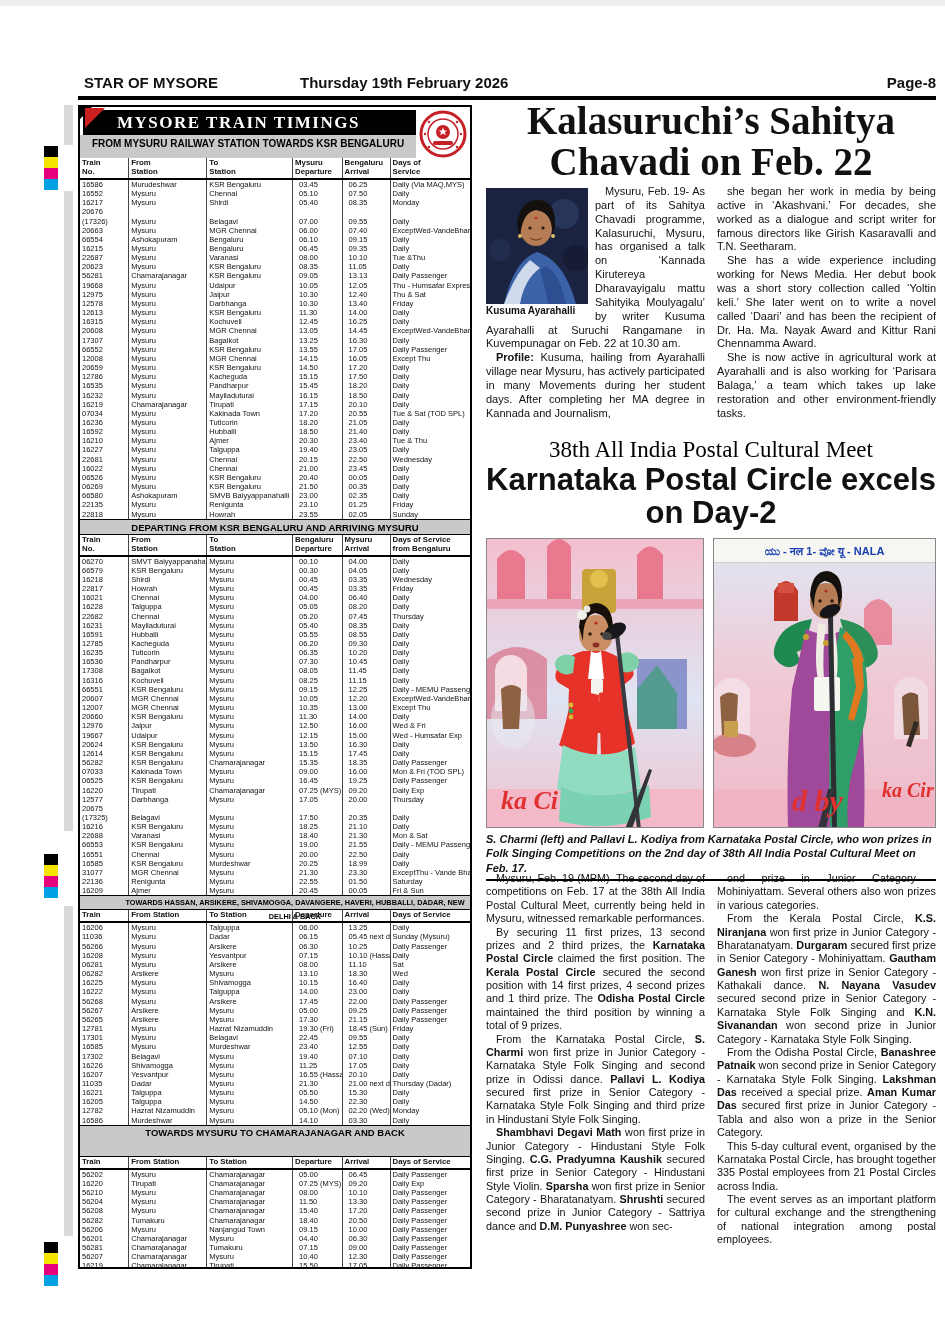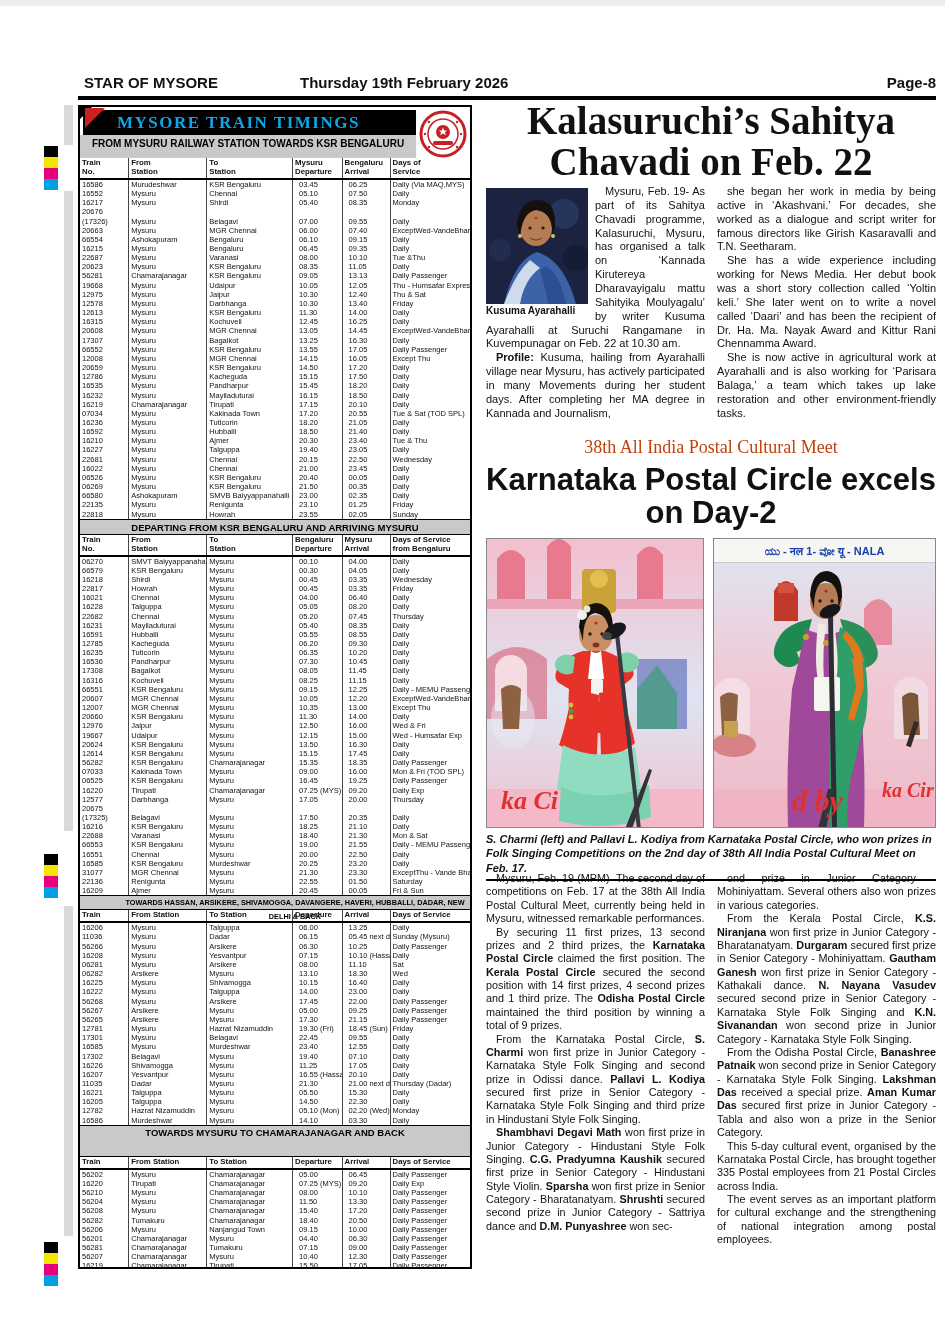--- a/index.html
+++ b/index.html
@@ -14,21 +14,21 @@
   
   .mast { position:absolute; left:78px; top:68px; width:858px; height:20px; font-weight:bold; font-size:15px; }
   .mast .m-title { position:absolute; left:6px; top:0; }
   .mast .m-date  { position:absolute; left:222px; top:0; }
   .mast .m-page  { position:absolute; right:0; top:0; }
   .mast-rule { position:absolute; left:78px; top:90px; width:858px; height:4px; background:#000; }
 
   
   .train-box { position:absolute; left:78px; top:99px; width:394px; height:1164px; border:2px solid #000; background:#fff; overflow:hidden; }
   .tb-title { position:relative; height:25px; background:#000; margin:3px 54px 0 3px; }
-  .tb-title .tb-text { color:#0ea5e9; font-family:"Liberation Serif", serif; font-weight:bold; font-size:17px; letter-spacing:1.5px; line-height:25px; padding-left:34px; }
+  .tb-title .tb-text { color:#ffffff; font-family:"Liberation Serif", serif; font-weight:bold; font-size:17px; letter-spacing:1.5px; line-height:25px; padding-left:34px; }
   .tb-redtri { position:absolute; left:2px; top:-2px; width:0; height:0; border-top:20px solid #cc1f1f; border-right:20px solid transparent; }
   .tb-blacktri { position:absolute; left:-4px; top:-4px; width:0; height:0; border-top:14px solid #000; border-right:14px solid transparent; }
   .emblem { position:absolute; right:3px; top:3px; width:48px; height:48px; }
   .sec-bar { background:#c9c9c9; font-weight:bold; text-align:center; color:#000; border-top:1px solid #000; border-bottom:1px solid #000; }
   .bar1 { font-size:10px; line-height:17px; height:23px; margin-right:54px; border:none; }
   .bar2 { font-size:9.5px; line-height:15px; height:16px; }
   .bar3 { font-size:7.3px; line-height:14px; height:15px;padding-left:40px; }
   .bar4 { font-size:9.5px; line-height:14px; height:32px; }
   table.tt { width:100%; border-collapse:collapse; table-layout:fixed; }
   table.tt th { font-size:7.8px; line-height:1.15; text-align:left; vertical-align:top; padding:1px 2px; border-bottom:2px solid #000; white-space:pre-line; }
@@ -42,21 +42,21 @@
   
   .rcol { position:absolute; left:486px; top:95px; width:450px; }
   .headline1 { position:absolute; left:0; top:0; width:450px; text-align:center; font-family:"Liberation Serif", serif; font-weight:bold; font-size:39px; line-height:1.05; }
   .art { position:absolute; display:flex; gap:12px; }
   .art .colm { width:219px; text-align:justify; font-size:11px; line-height:1.26; }
   .art .colm p { text-indent:10px; margin:0; }
   .art1 { left:0; top:84px; width:450px; height:252px; overflow:hidden; }
   .kusuma-block { float:left; width:102px; margin:3px 7px 2px 0; }
   .kusuma-block svg { display:block; width:102px; height:116px; }
   .kusuma-cap { font-size:10px; font-weight:bold; padding-top:4px; }
-  .kicker { position:absolute; left:0; top:336px; width:450px; text-align:center; font-family:"Liberation Serif", serif; color:#c2410c; font-size:18px; }
+  .kicker { position:absolute; left:0; top:336px; width:450px; text-align:center; font-family:"Liberation Serif", serif; color:#000000; font-size:23px; }
   .headline2 { position:absolute; left:0; top:362px; width:450px; text-align:center; font-weight:bold; font-size:31px; line-height:1.08; }
   .photos { position:absolute; left:0; top:437px; width:450px; display:flex; gap:9px; }
   .photo { position:relative; border:1px solid #888; overflow:hidden; }
   .photo svg { display:block; }
   .photo .band { position:absolute; left:0; top:0; width:100%; height:24px; background:#f6f6f2; color:#1a3fb0; font-weight:bold; font-size:11px; line-height:24px; text-align:center; border-bottom:1px solid #ccc; }
   .caption { position:absolute; left:0; top:731px; width:450px; font-size:11px; font-weight:bold; font-style:italic; line-height:1.3; border-bottom:2px solid #000; padding-bottom:4px; }
   .art2 { left:0; top:771px; width:450px; height:446px; overflow:hidden; }
   .art2 .colm { font-size:10.8px; line-height:1.24; }
 </style>
 </head>
@@ -728,21 +728,21 @@
             <td>Mysuru</td>
             <td>20.00</td>
             <td>22.50</td>
             <td>Daily</td>
           </tr>
           <tr>
             <td>16585</td>
             <td>KSR Bengaluru</td>
             <td>Murdeshwar</td>
             <td>20.25</td>
-            <td>23.20</td>
+            <td>18.99</td>
             <td>Daily</td>
           </tr>
           <tr>
             <td>31077</td>
             <td>MGR Chennai</td>
             <td>Mysuru</td>
             <td>21.30</td>
             <td>23.30</td>
             <td>ExceptThu - Vande Bharat</td>
           </tr>

